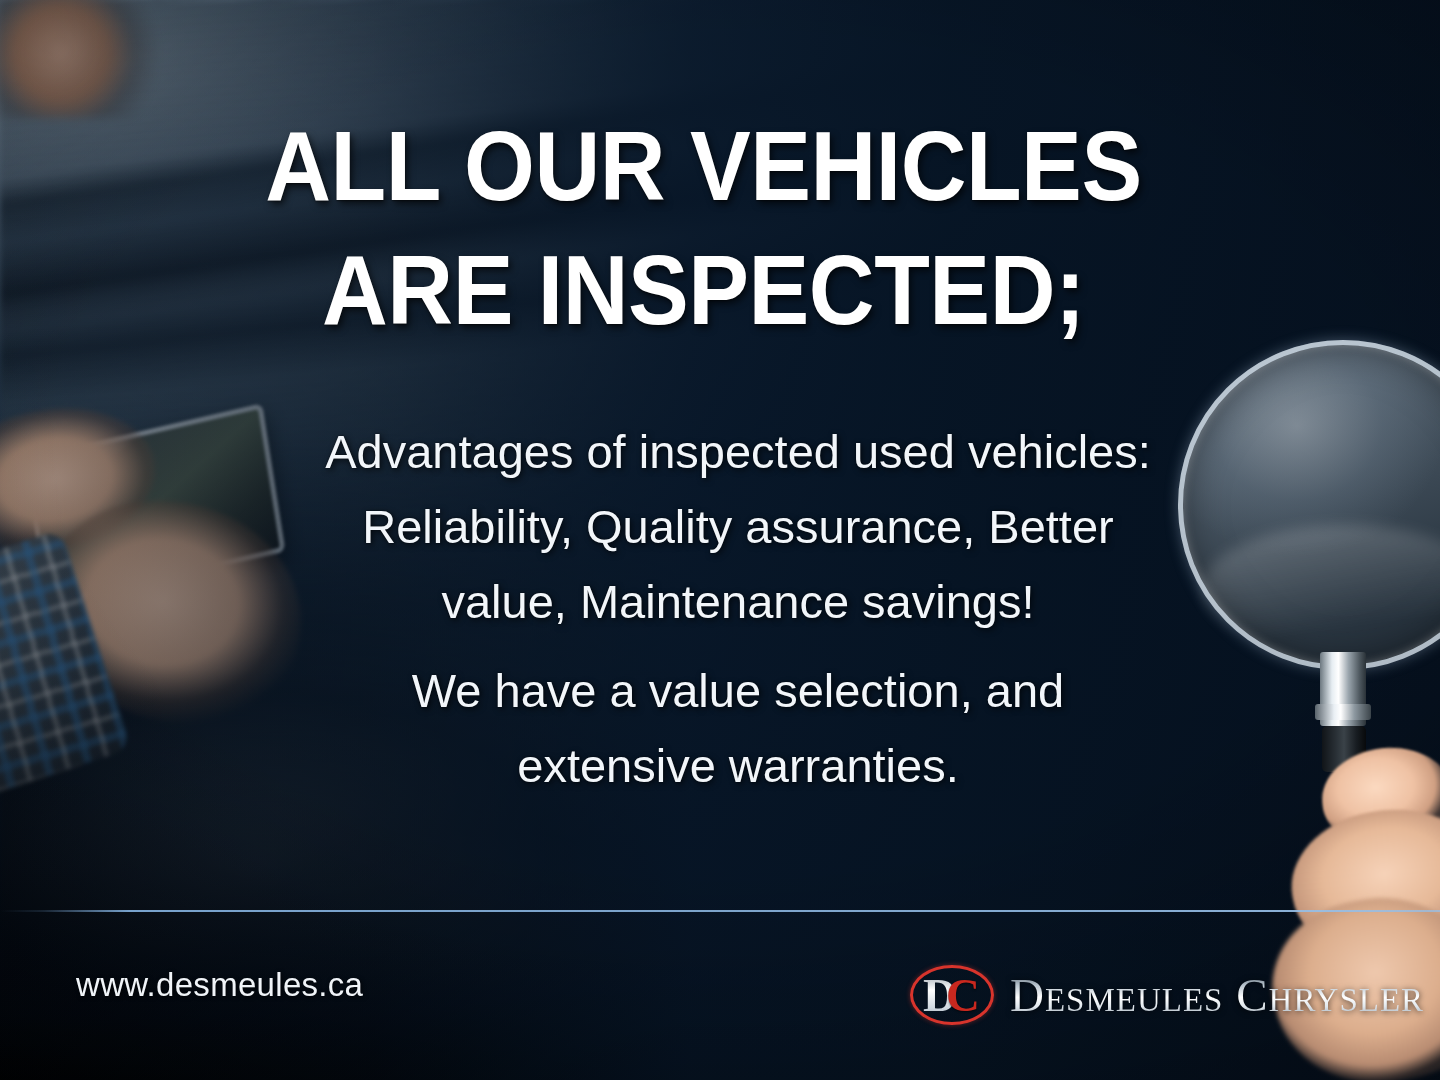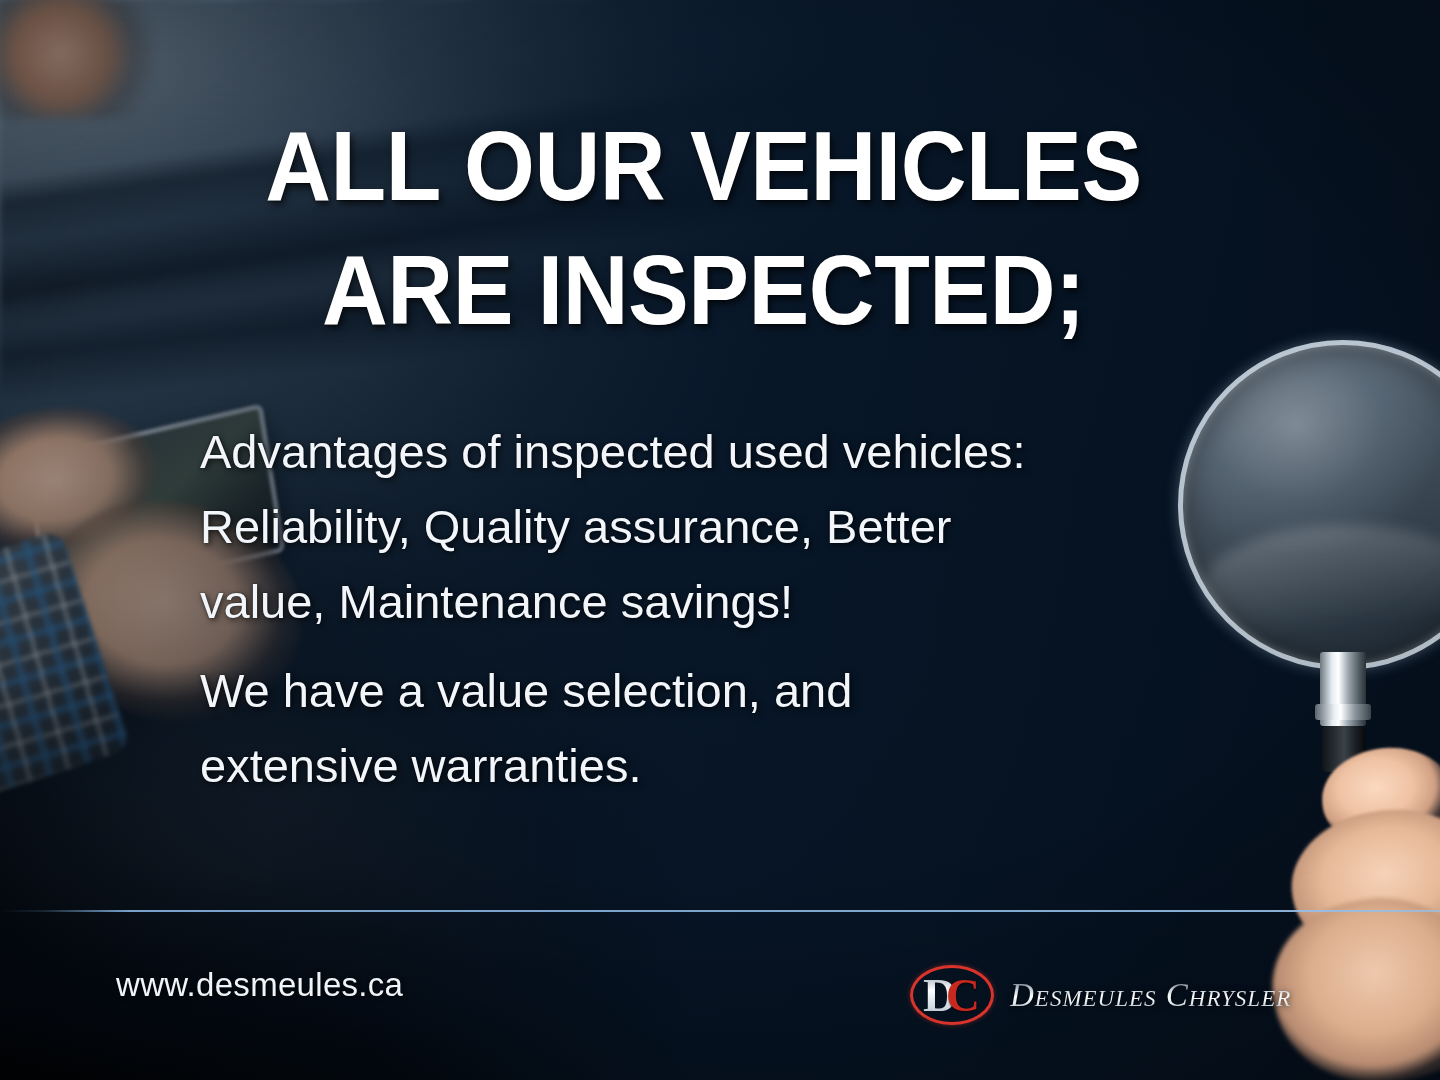--- a/index.html
+++ b/index.html
@@ -193,40 +193,40 @@
     line-height: 124px;
     letter-spacing: -0.5px;
     transform: scaleX(.92);
     text-shadow: 3px 4px 8px rgba(0,0,0,.62), 0 1px 2px rgba(0,0,0,.5);
     white-space: pre-line;
     padding-right: 36px;
     box-sizing: border-box;
   }
 
   .body-copy {
-    position: absolute; left: 200px; top: 414px; width: 1060px;
+    position: absolute; left: 208px; top: 414px; width: 1060px;
+    text-align: center;
     color: #f2f6fa;
     font-family: "Liberation Sans", sans-serif;
     font-weight: 400;
     font-size: 47px;
     line-height: 75px;
     text-shadow: 2px 2px 6px rgba(0,0,0,.72), 0 0 2px rgba(0,0,0,.6);
     white-space: pre-line;
   }
   .body-copy.second { top: 653px; }
 
   .website {
     position: absolute; left: 76px; top: 966px;
     color: #f0f4f8;
     font-family: "Liberation Sans", sans-serif;
     font-weight: 400;
     font-size: 33px;
     letter-spacing: .3px;
     text-shadow: 1px 1px 4px rgba(0,0,0,.8);
-    margin-left: 40px;
   }
 
   
   .logo { position: absolute; left: 910px; top: 950px; height: 90px; display: flex; align-items: center; }
   .logo-mark {
     position: relative;
     width: 84px; height: 60px;
     margin-right: 16px;
     flex: 0 0 auto;
   }
@@ -251,31 +251,30 @@
     -webkit-text-fill-color: transparent;
   }
   .logo-c {
     left: 36px; top: 0;
     color: #c9281f;
     text-shadow: 0 1px 2px rgba(0,0,0,.6);
   }
   .logo-word {
     font-family: "Liberation Serif", serif;
     font-weight: 400;
-    font-size: 33px;
+    font-size: 47px;
     line-height: 1;
     letter-spacing: 1px;
     font-variant: small-caps;
     white-space: nowrap;
     background: linear-gradient(180deg, #4d5a66 0%, #b8c4ce 28%, #ffffff 54%, #dfe6ec 74%, #8b97a2 100%);
     -webkit-background-clip: text; background-clip: text;
     -webkit-text-fill-color: transparent;
     color: #e6ecf2;
     filter: drop-shadow(0 1px 3px rgba(0,0,0,.75));
-    font-style: italic;
   }
 </style>
 </head>
 <body>
 
 <div id="slide">
 
   <div class="bg-layer bg-base"></div>
   <div class="bg-layer bg-engine"></div>
   <div class="bg-layer bg-engine-low"></div>

